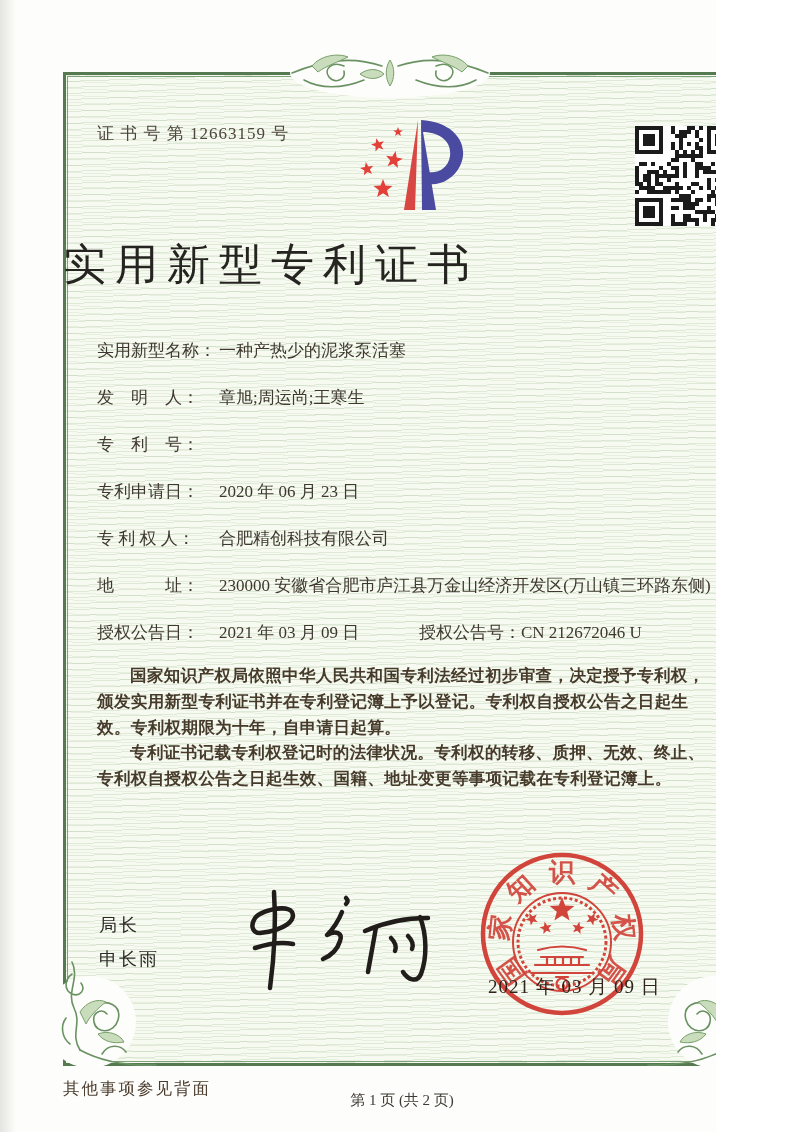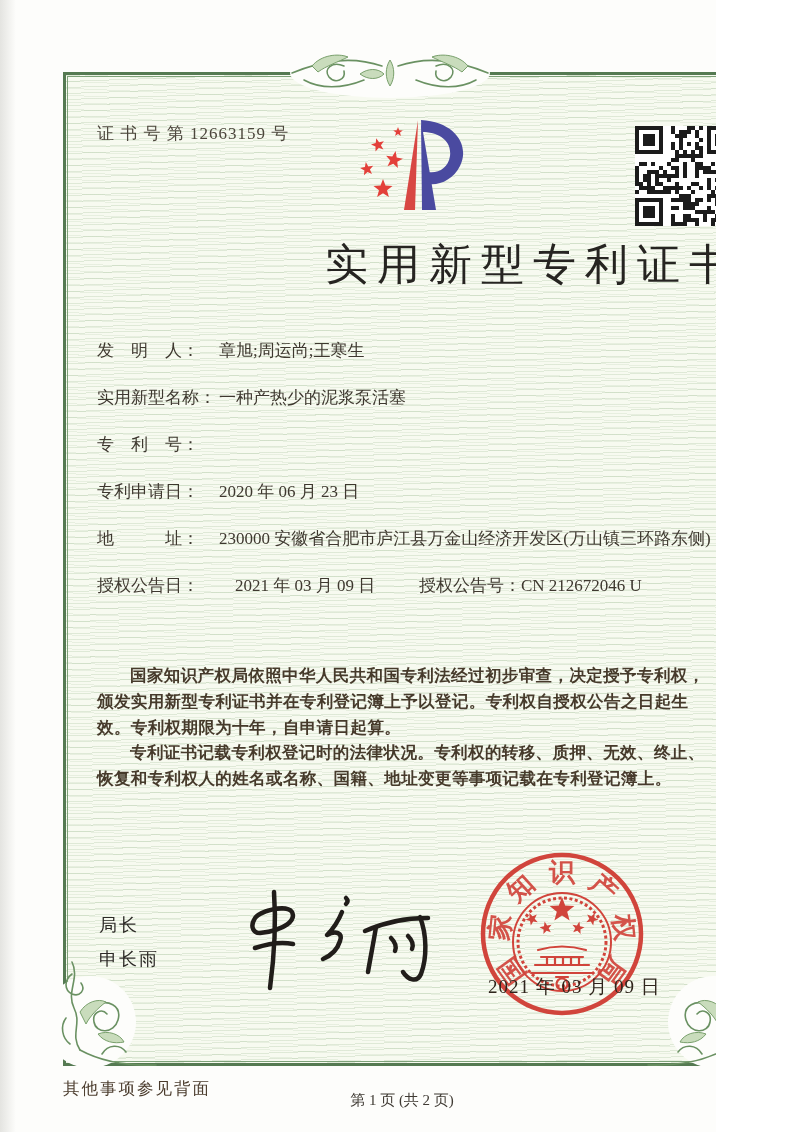--- a/index.html
+++ b/index.html
@@ -13,28 +13,28 @@
         background-color:#f7faf0;
         background-image:
           repeating-linear-gradient(178deg, rgba(124,164,112,.20) 0 1px, rgba(0,0,0,0) 1px 6px),
           repeating-linear-gradient(182.5deg, rgba(124,164,112,.13) 0 1px, rgba(0,0,0,0) 1px 7px);}
   .frame{position:absolute;left:63px;top:72px;width:678px;height:994px;
         border:3px solid #557a52;box-sizing:border-box;}
   .frame-inner{position:absolute;inset:1px;border:1px solid #7da178;}
   .cert-number{position:absolute;left:97px;top:122px;font-size:17px;letter-spacing:1px;color:#4c463c;}
   .logo{position:absolute;left:338px;top:112px;}
   .qr{position:absolute;left:635px;top:126px;background:#fff;}
-  .title{position:absolute;left:63px;top:236px;width:678px;text-align:right;
+  .title{position:absolute;left:63px;top:236px;width:678px;text-align:left;
         font-size:43px;font-weight:500;letter-spacing:9px;color:#262421;}
   .fields{position:absolute;left:97px;top:338px;width:614px;}
   .field-row{display:flex;margin-bottom:21px;font-size:17px;line-height:26px;color:#3e382f;}
   .field-label{width:122px;flex:none;}
   .field-value{flex:1;}
   .grant-row{display:flex;font-size:17px;line-height:26px;margin-top:0;}
-  .grant-a{width:322px;flex:none;display:flex;gap:16px;}
+  .grant-a{width:322px;flex:none;display:flex;}
   .grant-b{display:flex;align-items:center;}
   .body-text{position:absolute;left:97px;top:663px;width:610px;font-weight:bold;}
   .body-text p{margin:0;text-indent:2em;font-size:16.5px;line-height:25.8px;
         letter-spacing:.4px;color:#463a2b;}
   .officer{position:absolute;left:99px;top:908px;font-size:18px;line-height:34px;
         letter-spacing:2px;color:#2c2926;font-family:"Liberation Sans","DejaVu Sans",sans-serif;}
   .signature{position:absolute;left:224px;top:878px;}
   .seal{position:absolute;left:474px;top:846px;}
   .seal-char{font-size:26px;fill:#cf382f;text-anchor:middle;dominant-baseline:central;
         font-weight:700;opacity:.92;}
@@ -121,53 +121,57 @@
   </svg>
 
   <svg id="qr-svg" class="qr" width="100" height="100" viewBox="0 0 100 100">
       <path d="M36 0h4v4h-4zM52 0h4v4h-4zM56 0h4v4h-4zM64 0h4v4h-4zM36 4h4v4h-4zM44 4h4v4h-4zM48 4h4v4h-4zM52 4h4v4h-4zM60 4h4v4h-4zM40 8h4v4h-4zM44 8h4v4h-4zM48 8h4v4h-4zM60 8h4v4h-4zM44 12h4v4h-4zM64 12h4v4h-4zM36 16h4v4h-4zM44 16h4v4h-4zM52 16h4v4h-4zM60 16h4v4h-4zM36 20h4v4h-4zM44 20h4v4h-4zM60 20h4v4h-4zM64 20h4v4h-4zM40 24h4v4h-4zM48 24h4v4h-4zM56 24h4v4h-4zM64 24h4v4h-4zM40 28h4v4h-4zM44 28h4v4h-4zM48 28h4v4h-4zM52 28h4v4h-4zM56 28h4v4h-4zM60 28h4v4h-4zM64 28h4v4h-4zM36 32h4v4h-4zM40 32h4v4h-4zM56 32h4v4h-4zM4 36h4v4h-4zM8 36h4v4h-4zM16 36h4v4h-4zM32 36h4v4h-4zM48 36h4v4h-4zM60 36h4v4h-4zM64 36h4v4h-4zM76 36h4v4h-4zM92 36h4v4h-4zM96 36h4v4h-4zM0 40h4v4h-4zM24 40h4v4h-4zM36 40h4v4h-4zM40 40h4v4h-4zM48 40h4v4h-4zM60 40h4v4h-4zM64 40h4v4h-4zM68 40h4v4h-4zM72 40h4v4h-4zM96 40h4v4h-4zM0 44h4v4h-4zM12 44h4v4h-4zM16 44h4v4h-4zM20 44h4v4h-4zM28 44h4v4h-4zM40 44h4v4h-4zM48 44h4v4h-4zM60 44h4v4h-4zM68 44h4v4h-4zM72 44h4v4h-4zM76 44h4v4h-4zM80 44h4v4h-4zM84 44h4v4h-4zM92 44h4v4h-4zM96 44h4v4h-4zM0 48h4v4h-4zM8 48h4v4h-4zM12 48h4v4h-4zM20 48h4v4h-4zM24 48h4v4h-4zM28 48h4v4h-4zM32 48h4v4h-4zM36 48h4v4h-4zM40 48h4v4h-4zM48 48h4v4h-4zM60 48h4v4h-4zM84 48h4v4h-4zM88 48h4v4h-4zM92 48h4v4h-4zM0 52h4v4h-4zM8 52h4v4h-4zM12 52h4v4h-4zM20 52h4v4h-4zM32 52h4v4h-4zM72 52h4v4h-4zM80 52h4v4h-4zM84 52h4v4h-4zM88 52h4v4h-4zM0 56h4v4h-4zM4 56h4v4h-4zM12 56h4v4h-4zM20 56h4v4h-4zM24 56h4v4h-4zM40 56h4v4h-4zM56 56h4v4h-4zM60 56h4v4h-4zM72 56h4v4h-4zM88 56h4v4h-4zM92 56h4v4h-4zM96 56h4v4h-4zM4 60h4v4h-4zM8 60h4v4h-4zM12 60h4v4h-4zM16 60h4v4h-4zM28 60h4v4h-4zM32 60h4v4h-4zM36 60h4v4h-4zM40 60h4v4h-4zM44 60h4v4h-4zM52 60h4v4h-4zM64 60h4v4h-4zM72 60h4v4h-4zM80 60h4v4h-4zM84 60h4v4h-4zM92 60h4v4h-4zM96 60h4v4h-4zM0 64h4v4h-4zM12 64h4v4h-4zM16 64h4v4h-4zM20 64h4v4h-4zM24 64h4v4h-4zM28 64h4v4h-4zM32 64h4v4h-4zM40 64h4v4h-4zM56 64h4v4h-4zM76 64h4v4h-4zM84 64h4v4h-4zM88 64h4v4h-4zM92 64h4v4h-4zM96 64h4v4h-4zM44 68h4v4h-4zM48 68h4v4h-4zM52 68h4v4h-4zM72 68h4v4h-4zM76 68h4v4h-4zM80 68h4v4h-4zM88 68h4v4h-4zM96 68h4v4h-4zM36 72h4v4h-4zM40 72h4v4h-4zM44 72h4v4h-4zM48 72h4v4h-4zM52 72h4v4h-4zM60 72h4v4h-4zM64 72h4v4h-4zM72 72h4v4h-4zM80 72h4v4h-4zM88 72h4v4h-4zM92 72h4v4h-4zM96 72h4v4h-4zM48 76h4v4h-4zM52 76h4v4h-4zM56 76h4v4h-4zM60 76h4v4h-4zM80 76h4v4h-4zM96 76h4v4h-4zM36 80h4v4h-4zM40 80h4v4h-4zM48 80h4v4h-4zM52 80h4v4h-4zM56 80h4v4h-4zM72 80h4v4h-4zM84 80h4v4h-4zM88 80h4v4h-4zM60 84h4v4h-4zM64 84h4v4h-4zM68 84h4v4h-4zM72 84h4v4h-4zM76 84h4v4h-4zM88 84h4v4h-4zM36 88h4v4h-4zM48 88h4v4h-4zM52 88h4v4h-4zM68 88h4v4h-4zM80 88h4v4h-4zM84 88h4v4h-4zM36 92h4v4h-4zM48 92h4v4h-4zM52 92h4v4h-4zM56 92h4v4h-4zM60 92h4v4h-4zM68 92h4v4h-4zM76 92h4v4h-4zM80 92h4v4h-4zM88 92h4v4h-4zM92 92h4v4h-4zM96 92h4v4h-4zM36 96h4v4h-4zM40 96h4v4h-4zM44 96h4v4h-4zM48 96h4v4h-4zM60 96h4v4h-4zM76 96h4v4h-4zM96 96h4v4h-4zM0 0h28v28h-28z M4 4v20h20v-20z M8 8h12v12h-12zM72 0h28v28h-28z M76 4v20h20v-20z M80 8h12v12h-12zM0 72h28v28h-28z M4 76v20h20v-20z M8 80h12v12h-12z" fill="#1b1b1b" fill-rule="evenodd"></path>
     </svg>
 
   <div class="title">实用新型专利证书</div>
 
   <div class="fields">
     <div class="field-row">
+      <span class="field-label">实用新型名称：</span>
+      <span class="field-value">一种产热少的泥浆泵活塞</span>
+    </div>
+    <div class="field-row">
       <span class="field-label">发　明　人：</span>
       <span class="field-value">章旭;周运尚;王寒生</span>
     </div>
     <div class="field-row">
-      <span class="field-label">实用新型名称：</span>
-      <span class="field-value">一种产热少的泥浆泵活塞</span>
-    </div>
-    <div class="field-row">
       <span class="field-label">专　利　号：</span>
     </div>
     <div class="field-row">
       <span class="field-label">专利申请日：</span>
       <span class="field-value">2020 年 06 月 23 日</span>
+    </div>
+    <div class="field-row">
+      <span class="field-label">专 利 权 人：</span>
+      <span class="field-value">合肥精创科技有限公司</span>
     </div>
     <div class="field-row">
       <span class="field-label">地　　　址：</span>
       <span class="field-value">230000 安徽省合肥市庐江县万金山经济开发区(万山镇三环路东侧)</span>
     </div>
     <div class="grant-row">
       <span class="grant-a">
         <span class="field-label">授权公告日：</span>
         <span>2021 年 03 月 09 日</span>
       </span>
       <span class="grant-b">
         <span>授权公告号：</span>
         <span>CN 212672046 U</span>
       </span>
     </div>
   </div>
 
   <div class="body-text">
     <p>国家知识产权局依照中华人民共和国专利法经过初步审查，决定授予专利权，颁发实用新型专利证书并在专利登记簿上予以登记。专利权自授权公告之日起生效。专利权期限为十年，自申请日起算。</p>
-    <p>专利证书记载专利权登记时的法律状况。专利权的转移、质押、无效、终止、恢复和专利权人的姓名或名称、国籍、地址变更等事项记载在专利登记簿上。</p>
+    <p>专利证书记载专利权登记时的法律状况。专利权的转移、质押、无效、终止、专利权自授权公告之日起生效、国籍、地址变更等事项记载在专利登记簿上。</p>
   </div>
 
   <div class="officer">
     <div>局长</div>
     <div>申长雨</div>
   </div>
 
   <svg class="signature" width="215" height="115" viewBox="0 0 215 115">
     <g fill="none" stroke="#211d1a" stroke-width="4.5" stroke-linecap="round" stroke-linejoin="round">
       <path d="M50,14 C52,42 50,80 46,110"></path>

